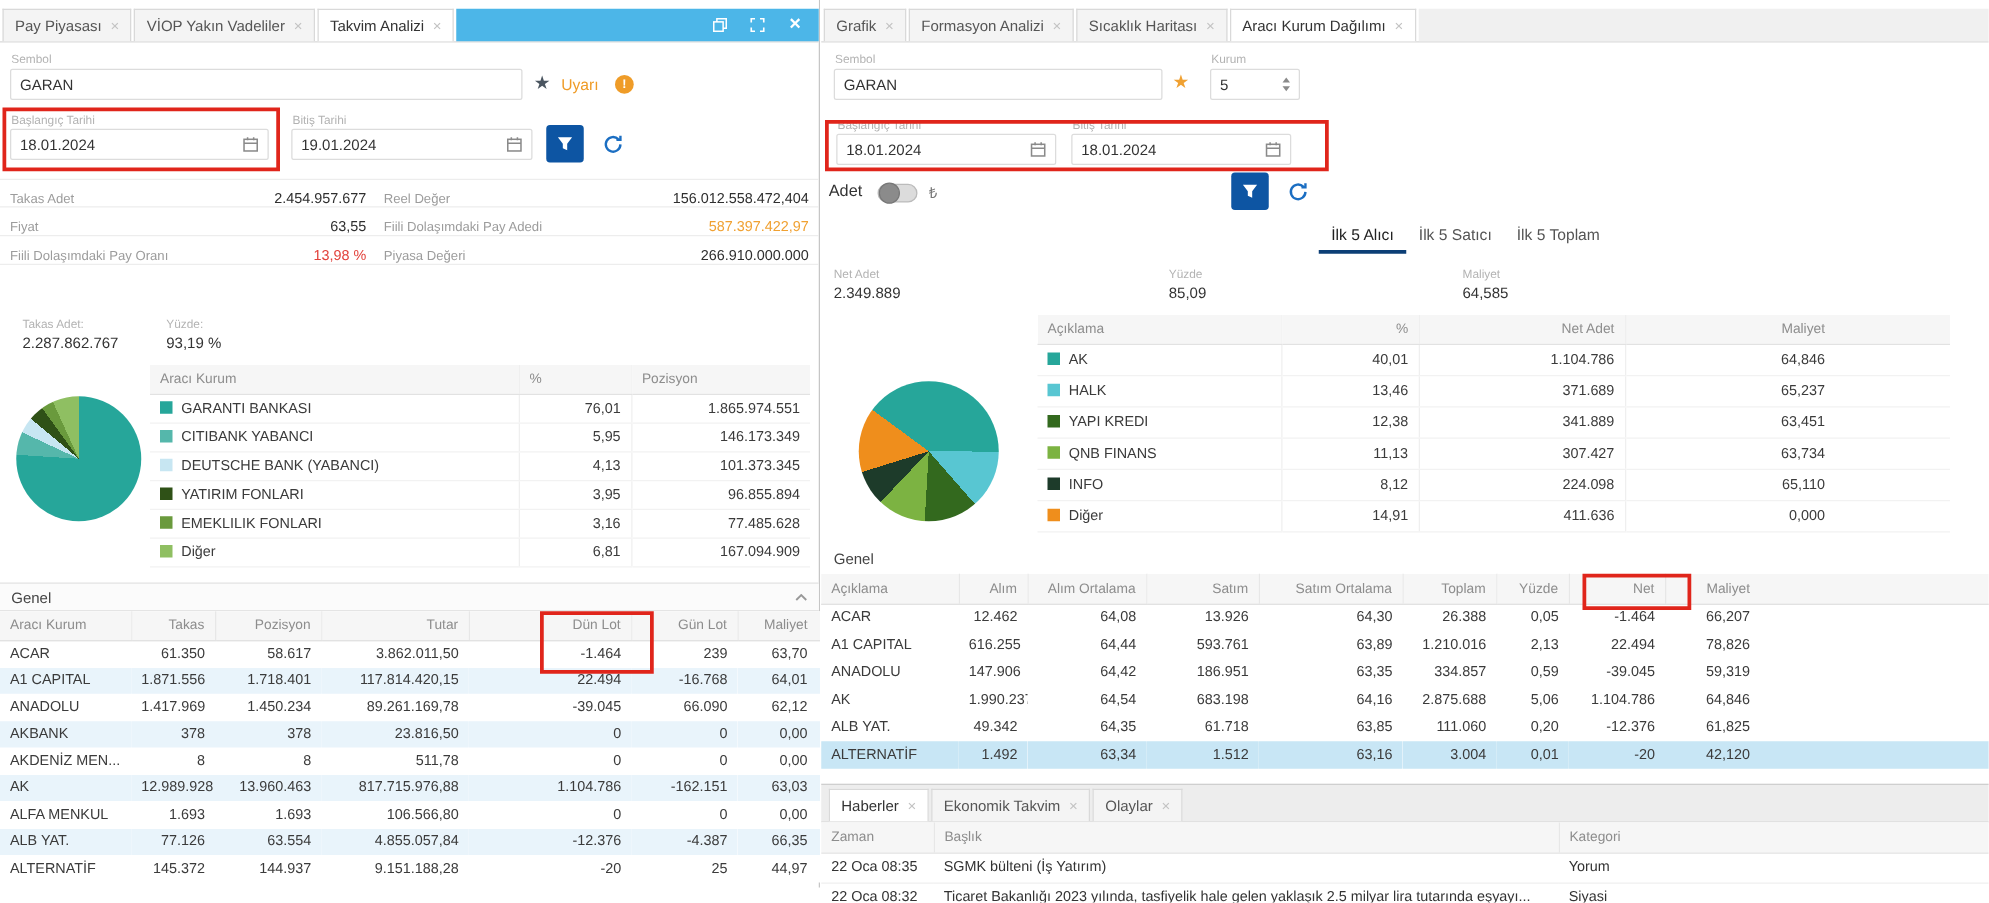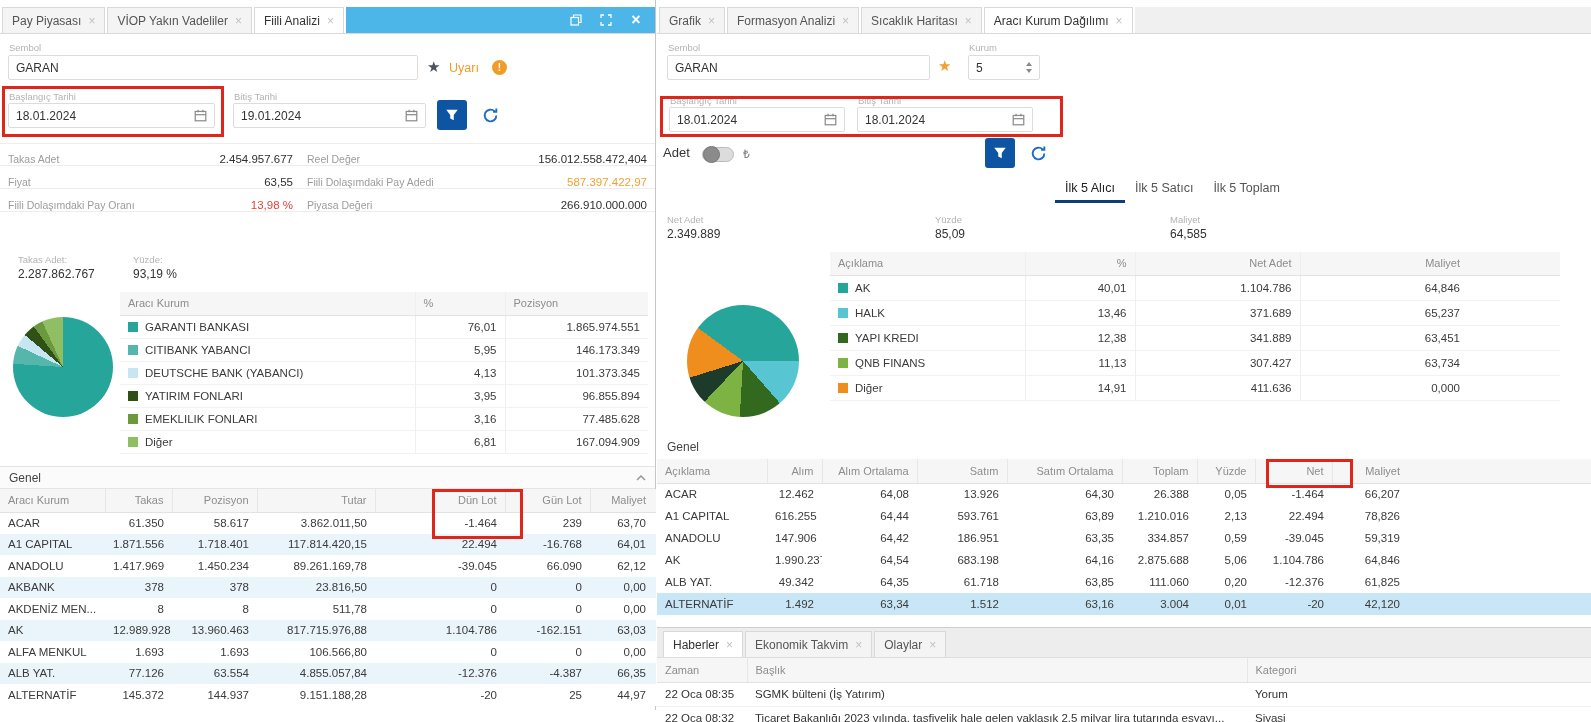--- a/index.html
+++ b/index.html
@@ -100,21 +100,21 @@
       <div class="tabs">
           <div class="tab">
             <span>Pay Piyasası</span>
             <span class="tab-close">×</span>
           </div>
           <div class="tab">
             <span>VİOP Yakın Vadeliler</span>
             <span class="tab-close">×</span>
           </div>
           <div class="tab active">
-            <span>Fiili Analizi</span>
+            <span>Takvim Analizi</span>
             <span class="tab-close">×</span>
           </div>
         </div>
       <div class="blue-fill">
         <span class="win-ic">
           <svg width="12" height="12" viewBox="0 0 12 12" fill="none" stroke="#fff" stroke-width="1.2">
               <rect x="1" y="3.5" width="7.5" height="7.5"></rect>
               <path d="M3.5 3.5V1H11v7.5H8.5"></path>
             </svg>
         </span>
@@ -497,20 +497,26 @@
             <td>341.889</td>
             <td>63,451</td>
           </tr>
           <tr>
             <td><span class="swatch" style="background: rgb(124, 179, 66);"></span>QNB FINANS</td>
             <td>11,13</td>
             <td>307.427</td>
             <td>63,734</td>
           </tr>
           <tr>
+            <td><span class="swatch" style="background: rgb(29, 59, 42);"></span>INFO</td>
+            <td>8,12</td>
+            <td>224.098</td>
+            <td>65,110</td>
+          </tr>
+          <tr>
             <td><span class="swatch" style="background: rgb(239, 142, 28);"></span>Diğer</td>
             <td>14,91</td>
             <td>411.636</td>
             <td>0,000</td>
           </tr>
         </tbody>
       </table>
 
     <span class="genel-label" style="top:440px;left:10px">Genel</span>
 

